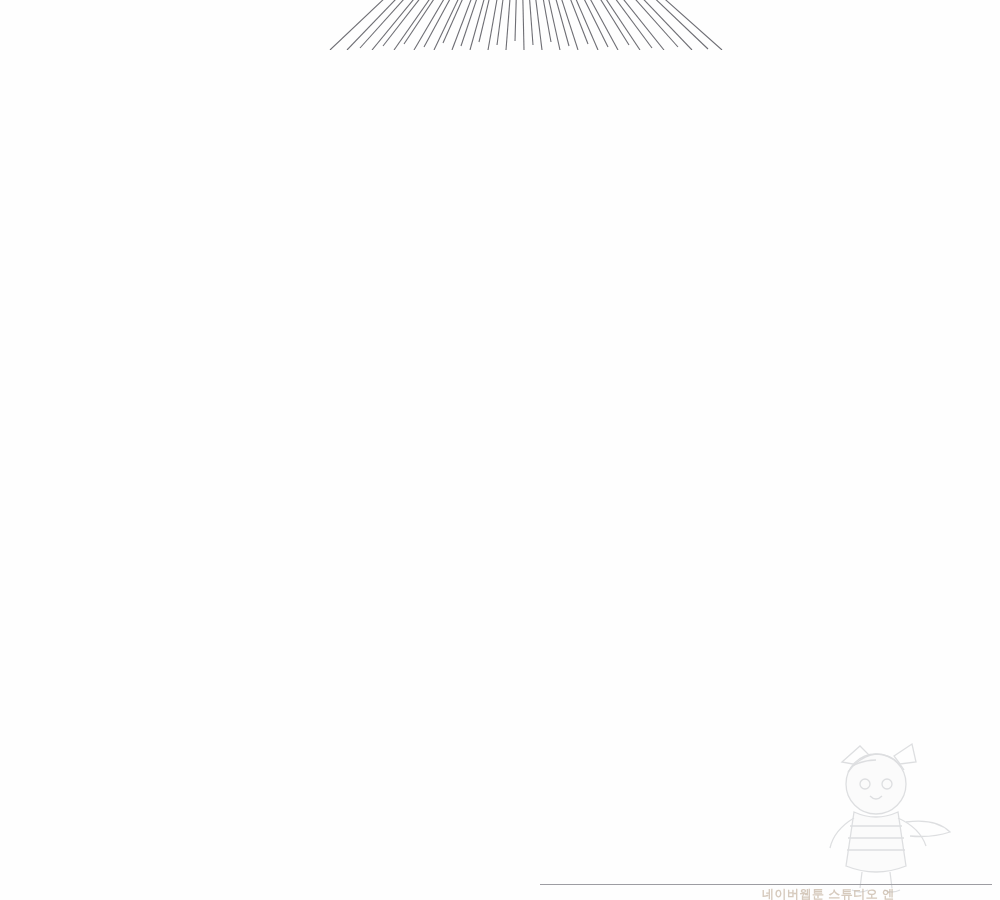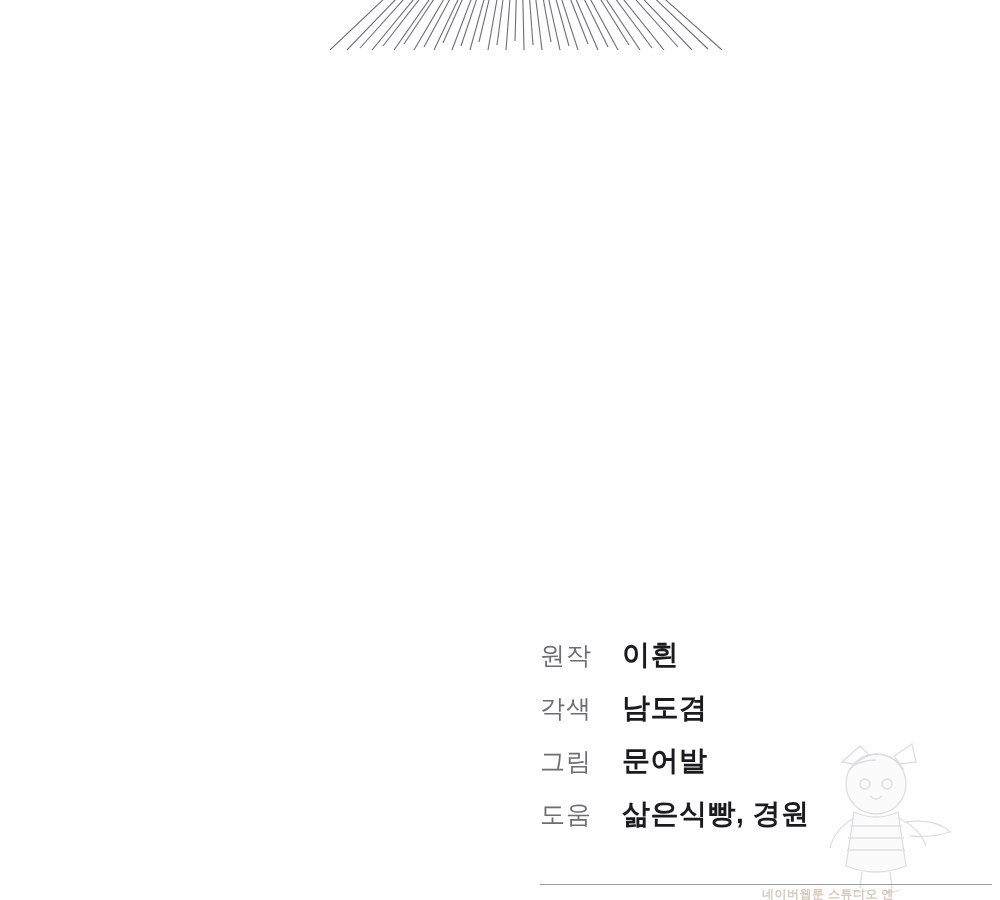--- a/index.html
+++ b/index.html
@@ -90,21 +90,20 @@
     top: 886px;
     width: 230px;
     height: 14px;
     font-size: 12px;
     color: #c9b9a8;
     letter-spacing: 0.5px;
     opacity: 0.75;
     white-space: nowrap;
     overflow: hidden;
     font-weight: 700;
-    font-family: Liberation Serif, serif;
   }
 </style>
 </head>
 <body>
 
 <div class="page">
 
   <svg class="burst" viewBox="0 0 1000 300" preserveAspectRatio="none">
     <g stroke="#55555c" stroke-width="1.1" fill="none" opacity="0.85">
       <line x1="520" y1="120" x2="330" y2="300"></line>
@@ -141,38 +140,20 @@
       <line x1="520" y1="120" x2="640" y2="300"></line>
       <line x1="520" y1="120" x2="652" y2="298"></line>
       <line x1="520" y1="120" x2="664" y2="300"></line>
       <line x1="520" y1="120" x2="678" y2="297"></line>
       <line x1="520" y1="120" x2="692" y2="300"></line>
       <line x1="520" y1="120" x2="708" y2="299"></line>
       <line x1="520" y1="120" x2="722" y2="300"></line>
     </g>
   </svg>
 
-  <div class="credits">
-    <div class="credit-row">
-      <span class="credit-label">원작</span>
-      <span class="credit-value">이흰</span>
-    </div>
-    <div class="credit-row">
-      <span class="credit-label">각색</span>
-      <span class="credit-value">남도겸</span>
-    </div>
-    <div class="credit-row">
-      <span class="credit-label">그림</span>
-      <span class="credit-value">문어발</span>
-    </div>
-    <div class="credit-row">
-      <span class="credit-label">도움</span>
-      <span class="credit-value">삶은식빵, 경원</span>
-    </div>
-  </div>
 
   <svg class="mascot" viewBox="0 0 180 170">
     <g stroke="#8a8f96" stroke-width="1.3" fill="none">
 
       <path d="M52 36 L70 20 L84 34 L74 40 Z"></path>
       <path d="M104 30 L122 18 L126 36 L110 38 Z"></path>
 
       <circle cx="86" cy="58" r="30" fill="#f4f4f5"></circle>
       <circle cx="75" cy="58" r="5"></circle>
       <circle cx="97" cy="58" r="5"></circle>

